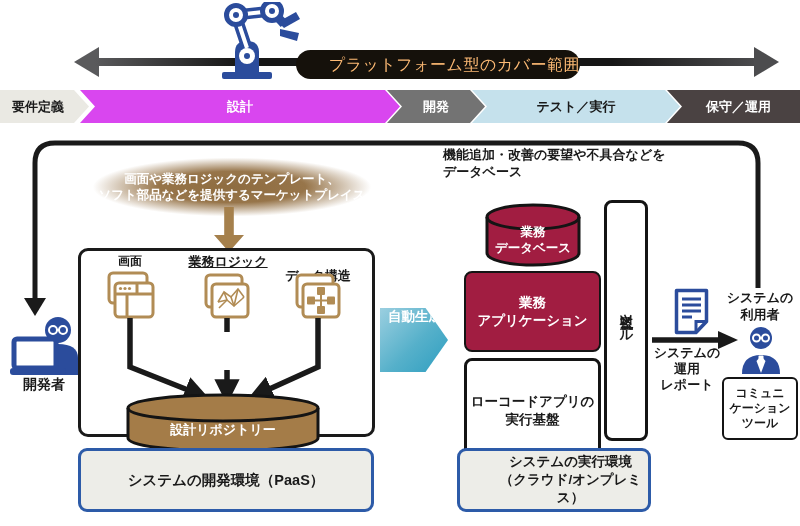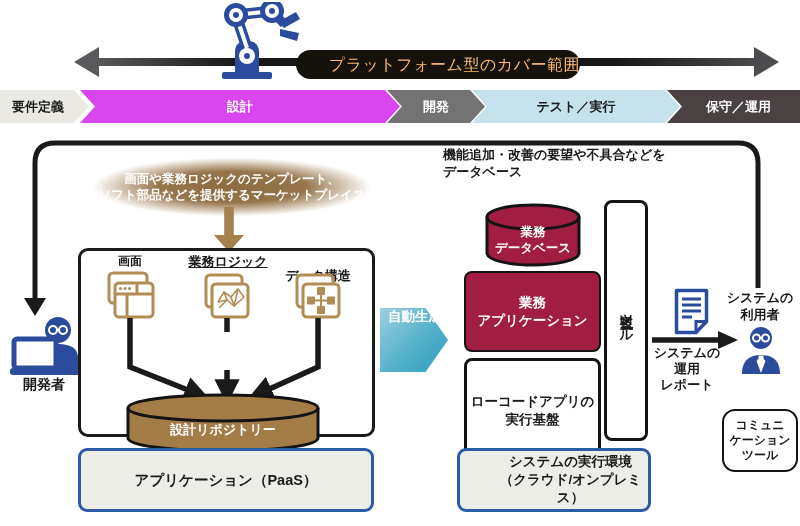--- a/index.html
+++ b/index.html
@@ -175,21 +175,21 @@
 
   <div class="abs" style="left:125px;top:392px;">
     <svg width="196" height="62" viewBox="0 0 196 62">
       <path d="M3 16 C3 8.5 45 3 98 3 C151 3 193 8.5 193 16 L193 46 C193 53.5 151 59 98 59 C45 59 3 53.5 3 46 Z" fill="#a47c48" stroke="#141414" stroke-width="3"></path>
       <path d="M3 16 C3 23.5 45 29 98 29 C151 29 193 23.5 193 16" fill="none" stroke="#141414" stroke-width="3"></path>
     </svg>
   </div>
   <div class="abs bold ctr" style="left:125px;top:421px;width:196px;font-size:13px;color:#fff;text-align:center;">設計リポジトリー</div>
 
   <div class="abs env-box" style="left:78px;top:448px;width:296px;height:64px;font-size:14.5px;">
-    <span>アプリケーション（PaaS）</span>
+    <span>システムの開発環境（PaaS）</span>
   </div>
 
   <div class="abs" style="left:10px;top:314px;">
     <svg width="72" height="62" viewBox="0 0 72 62">
       <circle cx="48" cy="16" r="13" fill="#2b4c9c"></circle>
       <g fill="none" stroke="#fff" stroke-width="2">
         <circle cx="43" cy="16" r="4"></circle>
           <circle cx="53" cy="16" r="4"></circle>
           <line x1="47" y1="16" x2="49" y2="16"></line>
       </g>
@@ -264,19 +264,19 @@
         <circle cx="16.5" cy="12" r="3.5"></circle>
           <circle cx="25.5" cy="12" r="3.5"></circle>
           <line x1="20" y1="12" x2="22" y2="12"></line>
       </g>
       <path d="M2 48 Q2 29 21 29 Q40 29 40 48 Z" fill="#2b4c9c"></path>
       <path d="M21 30 L25.5 35 L21 47 L16.5 35 Z" fill="#fff"></path>
       <rect x="18.5" y="29.5" width="5" height="5" rx="1" fill="#fff"></rect>
     </svg>
   </div>
 
-  <div class="abs white-box pre" style="left:722px;top:377px;width:76px;height:63px;font-size:12px;line-height:15px;border-width:2.5px;border-radius:13px;margin-top:32px;">
+  <div class="abs white-box pre" style="left:722px;top:377px;width:76px;height:63px;font-size:12px;line-height:15px;border-width:2.5px;border-radius:6px;">
     <span class="pre">コミュニ
 ケーション
 ツール</span>
   </div>
 
 </div>
 
 </body></html>

